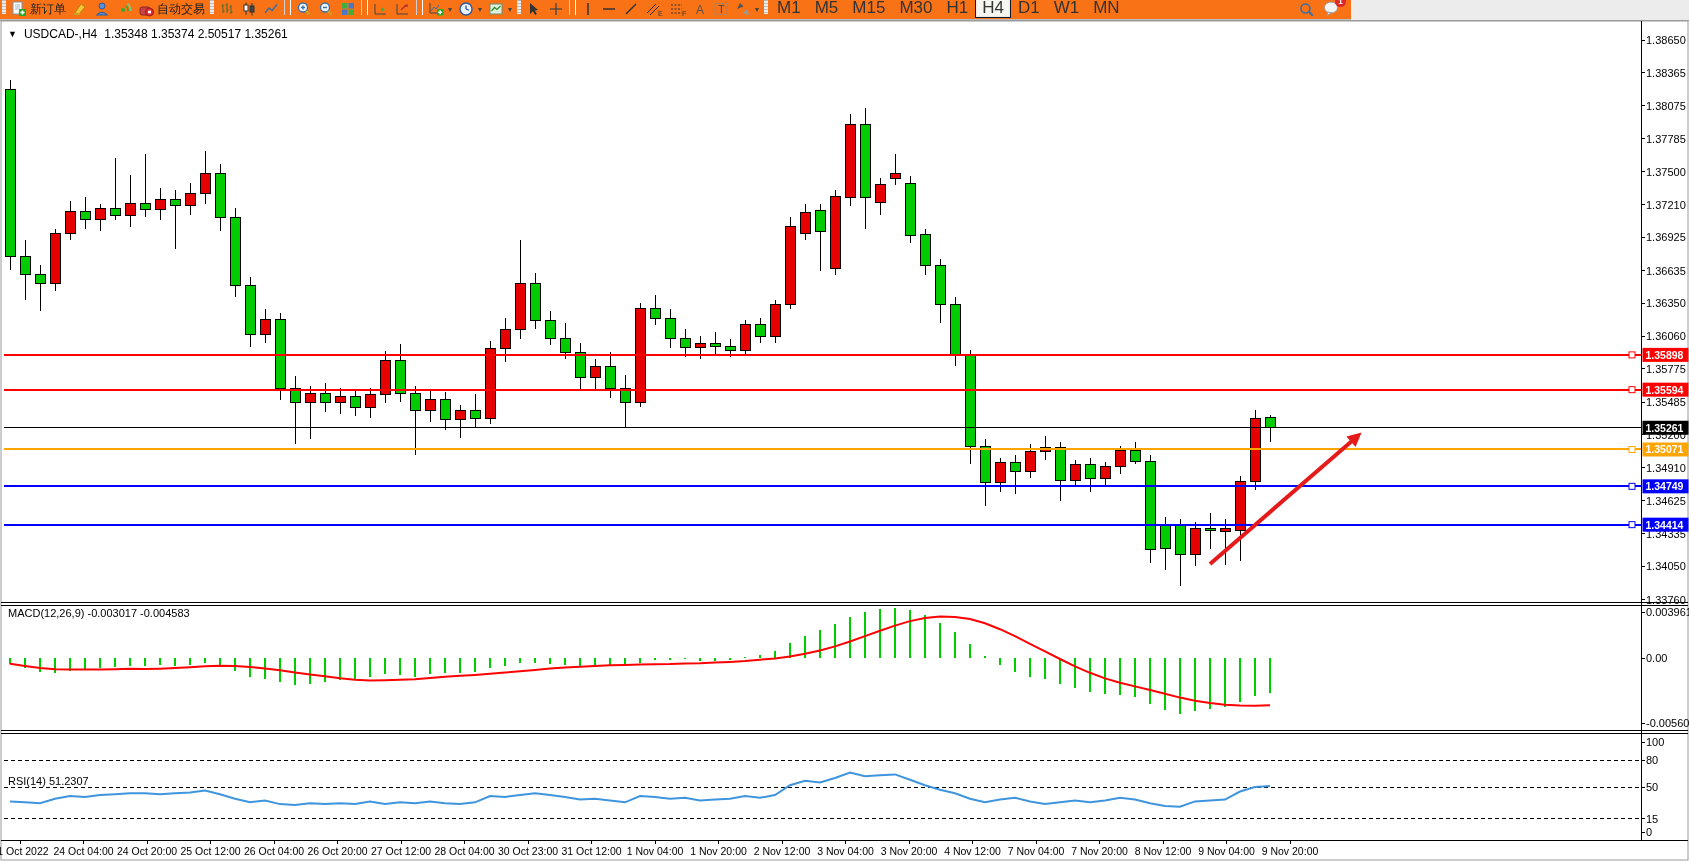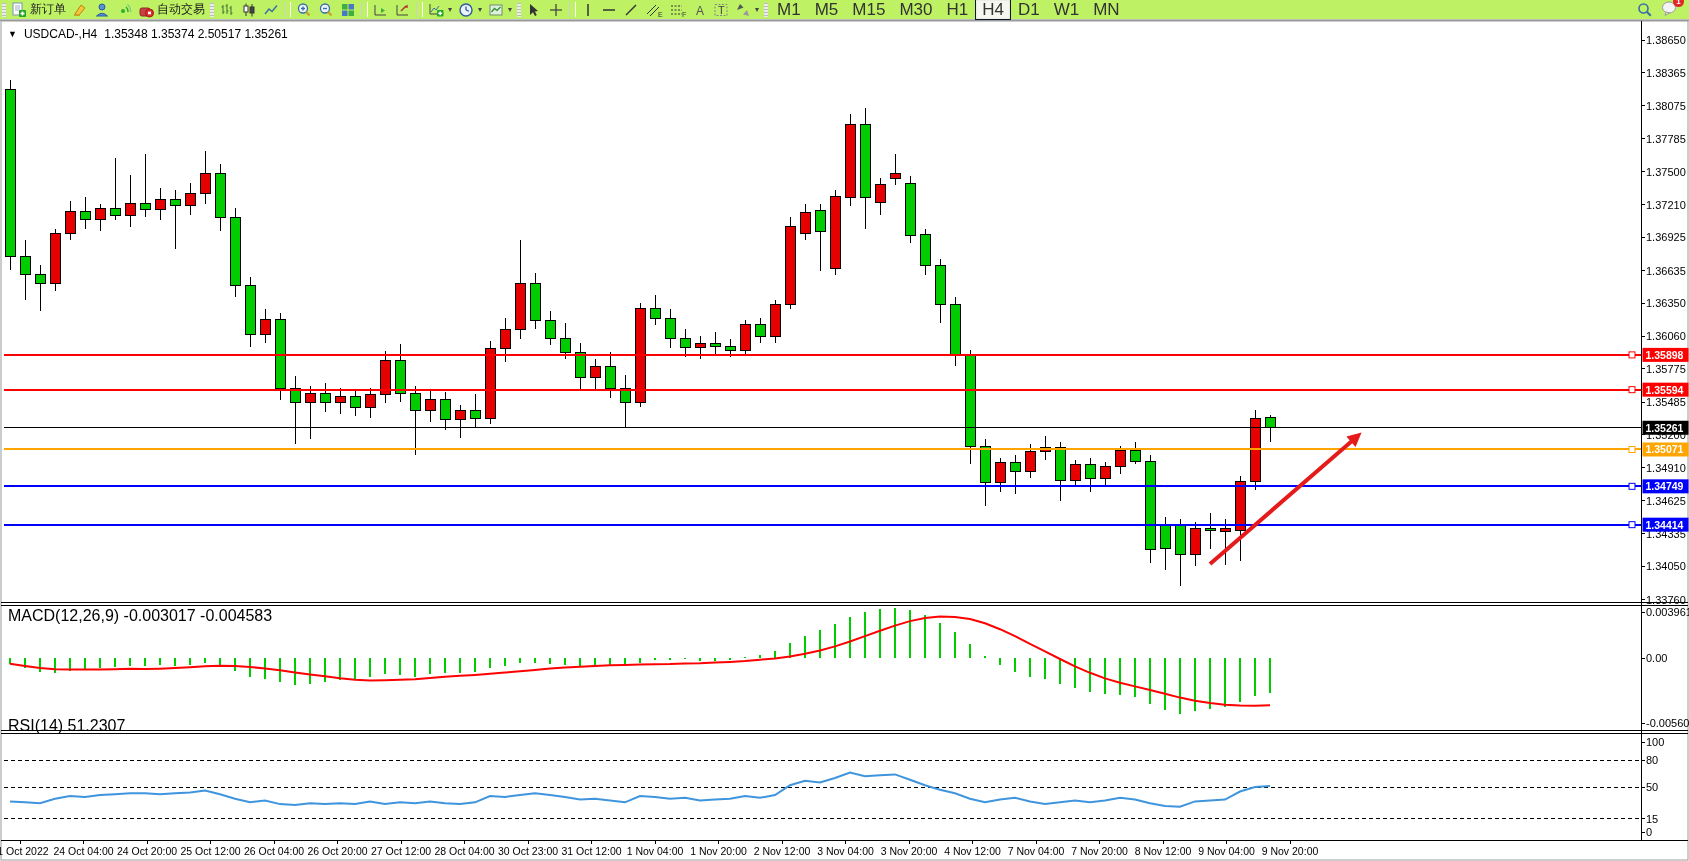--- a/index.html
+++ b/index.html
@@ -1,40 +1,40 @@
 <!DOCTYPE html>
 <html><head>
 <meta charset="utf-8">
 <style>
   html,body{margin:0;padding:0;background:#d4d0c8;font-family:"Liberation Sans",sans-serif;}
   .app{position:relative;width:1689px;height:861px;background:#ececec;overflow:hidden;}
   
-  .toolbar{position:absolute;left:0;top:0;width:1689px;height:19px;background:#bef264;
-           border-bottom:1px solid #bdbdbd;display:flex;align-items:center;z-index:5;
+  .toolbar{position:absolute;left:0;top:0;width:1351px;height:19px;background:#f97316;
+           border-bottom:1px solid #bdbdbd;display:flex;align-items:flex-start;z-index:5;
            font-size:12px;color:#222;}
   .tb{display:inline-flex;align-items:center;gap:3px;padding:1px 3px;height:16px;cursor:default;}
   .tb svg{display:block}
   .sep{width:5px;height:15px;margin:0 2px;border-left:1px solid #cfcfcf;border-right:1px solid #fff;}
   .grip{width:4px;height:14px;margin:0 2px;background:repeating-linear-gradient(180deg,#bbb 0 1px,#ececec 1px 3px);}
   .caret{font-size:8px;color:#444;margin-left:1px;}
   .tfbtn{padding:0 6px;height:15px;line-height:15px;font-size:17px;color:#333;border:1px solid transparent;}
   .tfbtn.active{background:#f7f7f1;border:1px solid #0f172a;box-shadow:inset 0 0 2px #ccc;}
   .tb-right{margin-left:auto;display:flex;align-items:center;gap:8px;padding-right:10px;}
   .badge{position:absolute;right:-5px;top:-4px;background:#e02626;color:#fff;border-radius:50%;
          width:11px;height:11px;font-size:8px;line-height:11px;text-align:center;font-weight:bold;}
   .chaticon{position:relative;}
   
   .chartwrap{position:absolute;left:0;top:20px;width:1689px;height:841px;background:#fff;
              border-top:1px solid #9a9a9a;}
   svg#chart{position:absolute;left:0;top:0;}
   .chart-title{position:absolute;left:8px;top:6px;font-size:12px;color:#000;display:flex;gap:7px;align-items:center;z-index:3;}
   .chart-title .tri{font-size:9px;}
-  .ind-label{position:absolute;left:8px;font-size:16px;color:#000;z-index:3;}
+  .ind-label{position:absolute;left:8px;font-size:11px;color:#000;z-index:3;}
   #macd-label{top:586px;}
-  #rsi-label{top:696px;}
+  #rsi-label{top:754px;}
   svg text{font-family:"Liberation Sans",sans-serif;}
 </style>
 </head>
 <body>
 
 <div class="app">
 
   <div class="toolbar">
     <span class="grip"></span>
 

